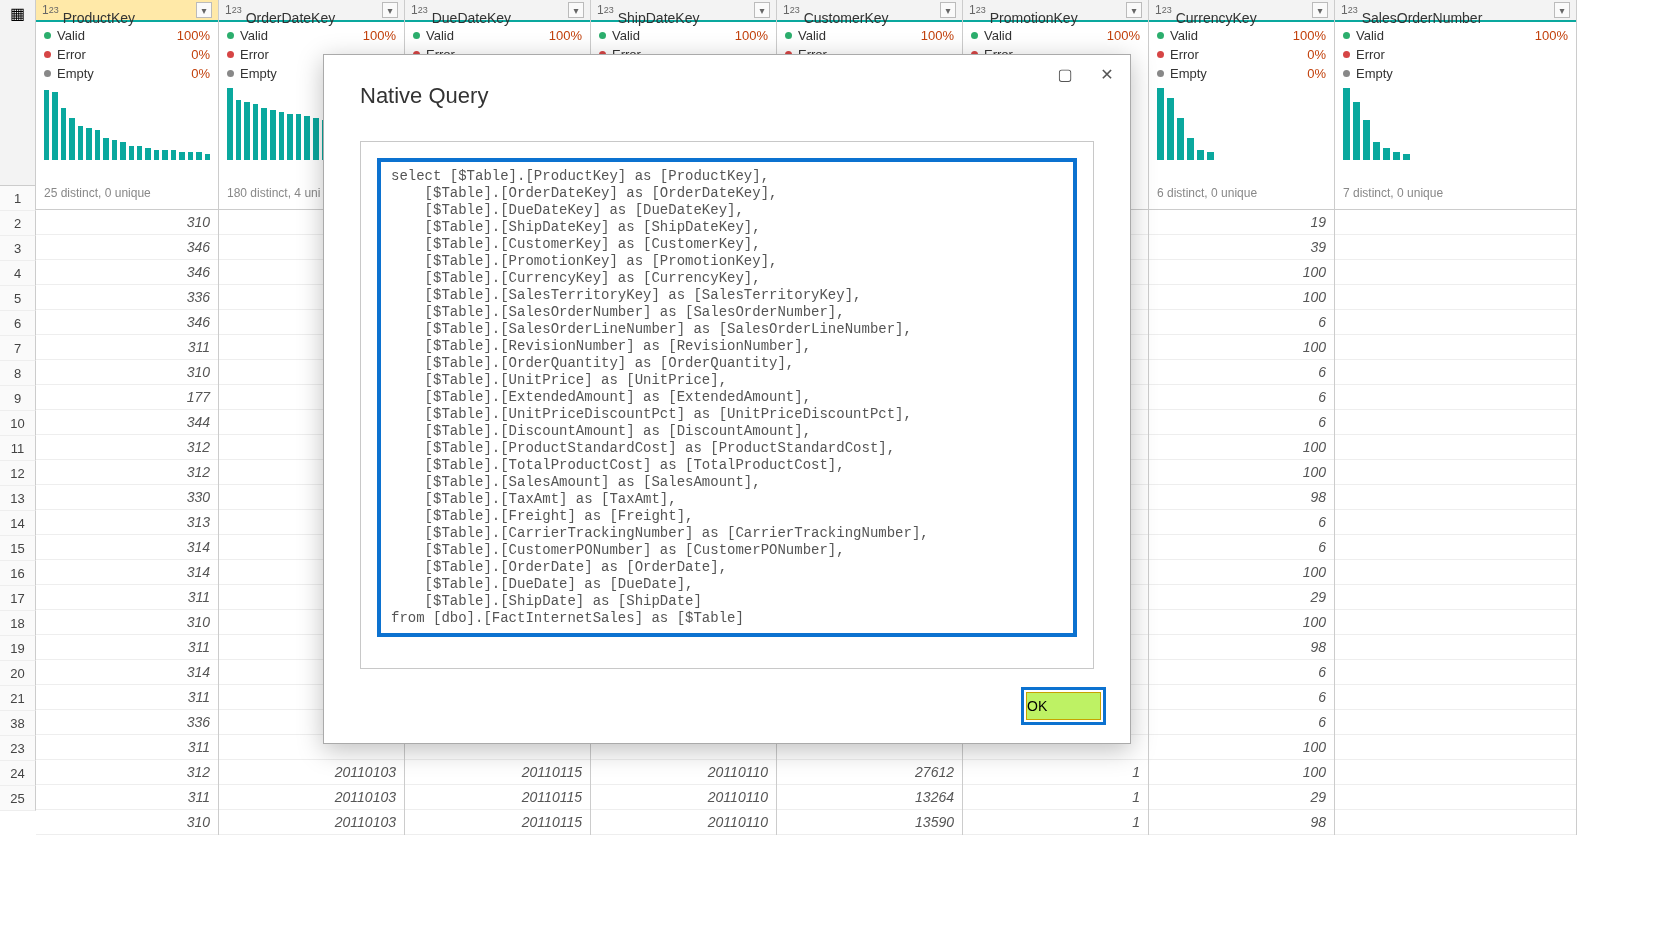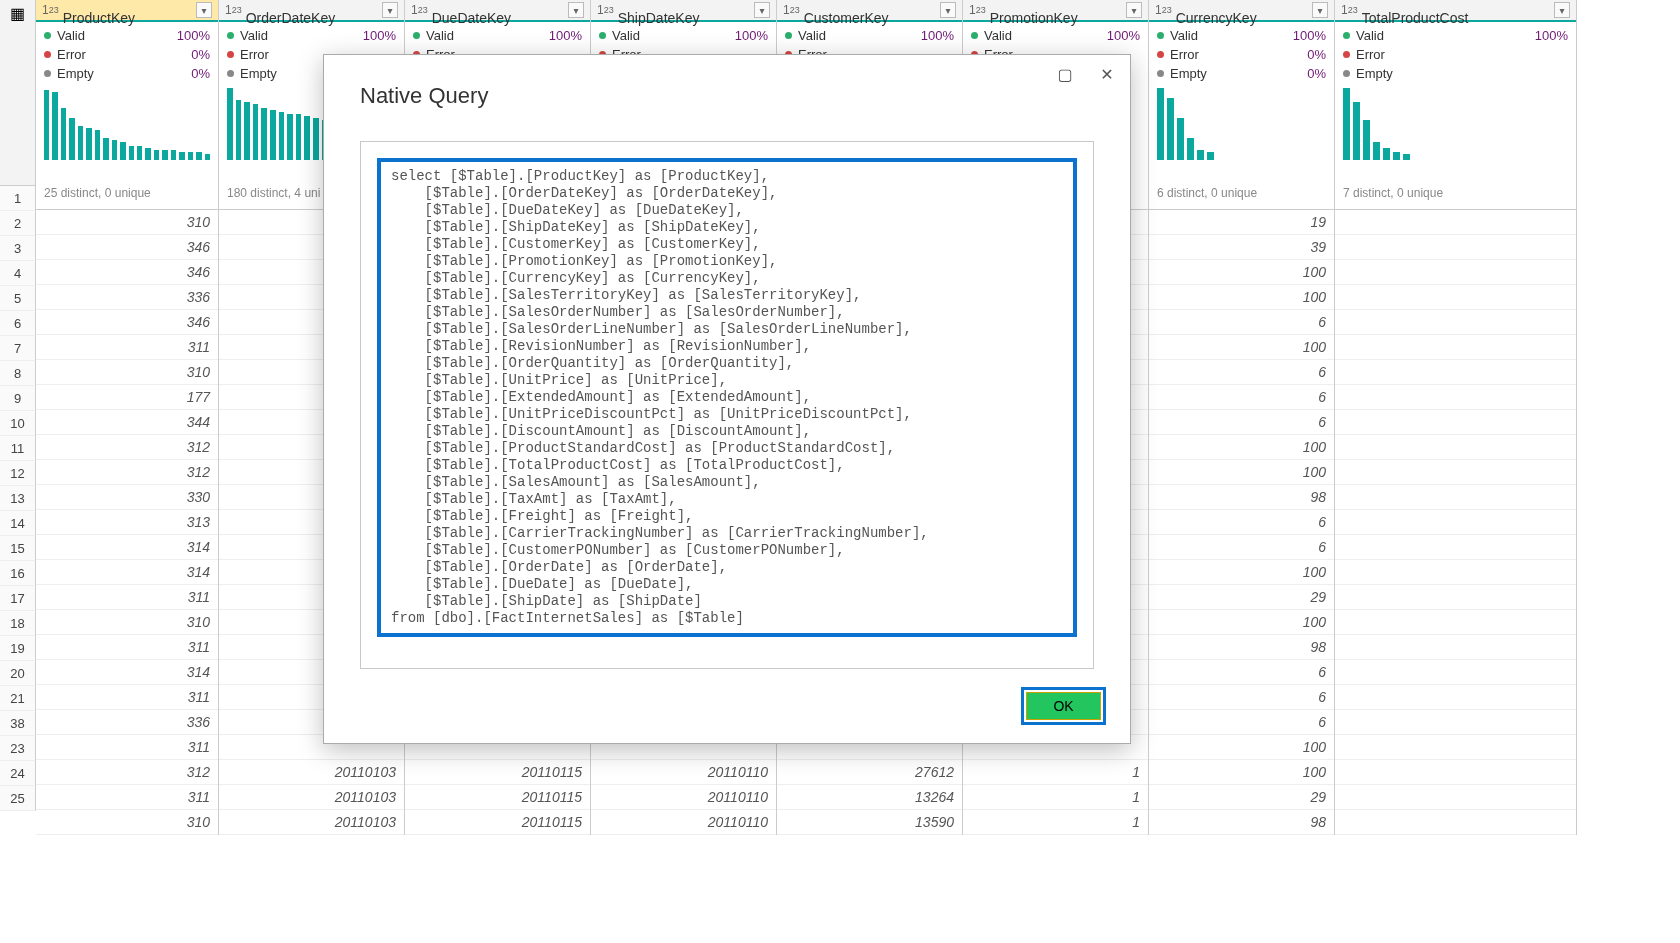--- a/index.html
+++ b/index.html
@@ -20,38 +20,38 @@
   .col-name { flex: 1; overflow: hidden; white-space: nowrap; text-overflow: ellipsis; color: #333; margin-top: 15px; }
   .dropdown-icon { width: 16px; height: 16px; display: flex; align-items: center; justify-content: center; color: #666; border: 1px solid #bbb; background: #fafafa; font-size: 10px; }
 
   .quality { padding: 4px 8px; font-size: 13px; }
   .q-row { display: flex; align-items: center; gap: 6px; height: 19px; }
   .dot { width: 7px; height: 7px; border-radius: 50%; }
   .dot.green { background: #2cae6d; }
   .dot.red { background: #d64545; }
   .dot.grey { background: #888; }
   .q-label { flex: 1; color: #333; }
-  .q-pct { color: #701a75; }
+  .q-pct { color: #c2410c; }
 
   .sparkline { height: 75px; padding: 6px 8px 2px 8px; display: flex; align-items: flex-end; gap: 3px; }
   .bar { width: 7px; background: #0aa89e; }
   .distinct { padding: 0 8px 6px 8px; font-size: 12px; color: #888; height: 24px; border-bottom: 1px solid #ccc; margin-top: 24px; }
 
   .cell { height: 25px; display: flex; align-items: center; justify-content: flex-end; padding: 0 8px; font-size: 14px; color: #555; font-style: italic; border-bottom: 1px solid #eee; }
 
   
   .dialog { position: absolute; left: 323px; top: 54px; width: 808px; height: 690px; background: #fff; border: 1px solid #aaa; box-shadow: 0 6px 24px rgba(0,0,0,0.25); z-index: 100; }
   .dlg-titlebar { position: absolute; top: 8px; right: 8px; display: flex; gap: 12px; }
   .dlg-btn { width: 30px; height: 22px; display: flex; align-items: center; justify-content: center; color: #555; cursor: pointer; font-size: 16px; }
   .dlg-title { padding: 28px 36px 32px 36px; font-size: 22px; color: #333; font-weight: 400; }
   .dlg-body { margin: 0 36px; height: 528px; border: 1px solid #c8c8c8; padding: 16px; position: relative; }
   .sql-box { border: 4px solid #0c72d0; padding: 6px 10px; font-family: Consolas, "Courier New", monospace; font-size: 14px; color: #555; white-space: pre; line-height: 17px; }
   .dlg-footer { position: absolute; bottom: 18px; right: 24px; }
   .ok-wrap { border: 3px solid #0c72d0; padding: 2px; }
-  .ok-btn { width: 75px; height: 28px; background: #22c55e; border: 1px solid #c7a200; display: flex; align-items: center; justify-content: center; font-size: 14px; cursor: pointer; }
+  .ok-btn { width: 75px; height: 28px; background: #bef264; border: 1px solid #c7a200; display: flex; align-items: center; justify-content: flex-start; font-size: 14px; cursor: pointer; }
 </style>
 </head>
 <body>
 
 <div class="grid-wrap">
   <div class="rownum-col">
     <div class="rownum-header">
         <span>▦</span>
       </div>
     <div id="rownums">
@@ -485,21 +485,21 @@
         <div class="cell">6</div>
         <div class="cell">6</div>
         <div class="cell">100</div>
         <div class="cell">100</div>
         <div class="cell">29</div>
         <div class="cell">98</div>
       </div>
       <div class="col" style="width: 242px;">
         <div class="col-header">
           <span class="type-icon">1<sup>2</sup><sub>3</sub></span>
-          <span class="col-name">TotalProductCost</span>
+          <span class="col-name">SalesOrderNumber</span>
           <span class="dropdown-icon">▾</span>
         </div>
         <div class="quality">
           <div class="q-row">
             <span class="dot green"></span>
             <span class="q-label">Valid</span>
             <span class="q-pct">100%</span>
           </div>
           <div class="q-row">
             <span class="dot red"></span>

